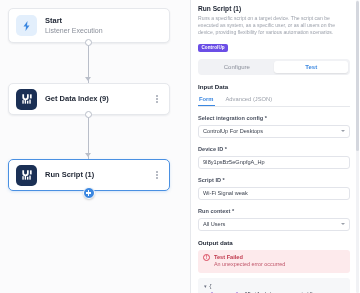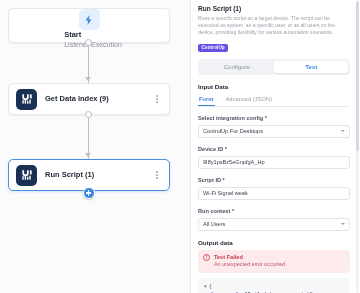--- a/index.html
+++ b/index.html
@@ -54,21 +54,21 @@
   .node-sub {
     font-size: 7px; color: #8a8f9a; line-height: 10px;
     white-space: nowrap; overflow: hidden;
   }
   .node-menu {
     flex: 0 0 8px; display: flex; flex-direction: column;
     align-items: center; gap: 1.4px; padding-right: 2px;
   }
   .node-menu i { width: 1.6px; height: 1.6px; border-radius: 50%; background: #a9aeb8; display: block; }
 
-  #node-start     { top: 8px;   height: 35px; flex-direction: column; }
+  #node-start     { top: 8px;   height: 35px; }
   #node-getdata   { top: 83px;  height: 32px; }
   #node-runscript { top: 159px; height: 32px; }
 
   .connector { position: absolute; left: 88px; width: 1.2px; background: #b9bec9; }
   #conn1 { top: 43px; height: 40px; }
   #conn2 { top: 115px; height: 44px; }
 
   .conn-dot {
     position: absolute; left: 84.5px;
     width: 7px; height: 7px; border-radius: 50%;

